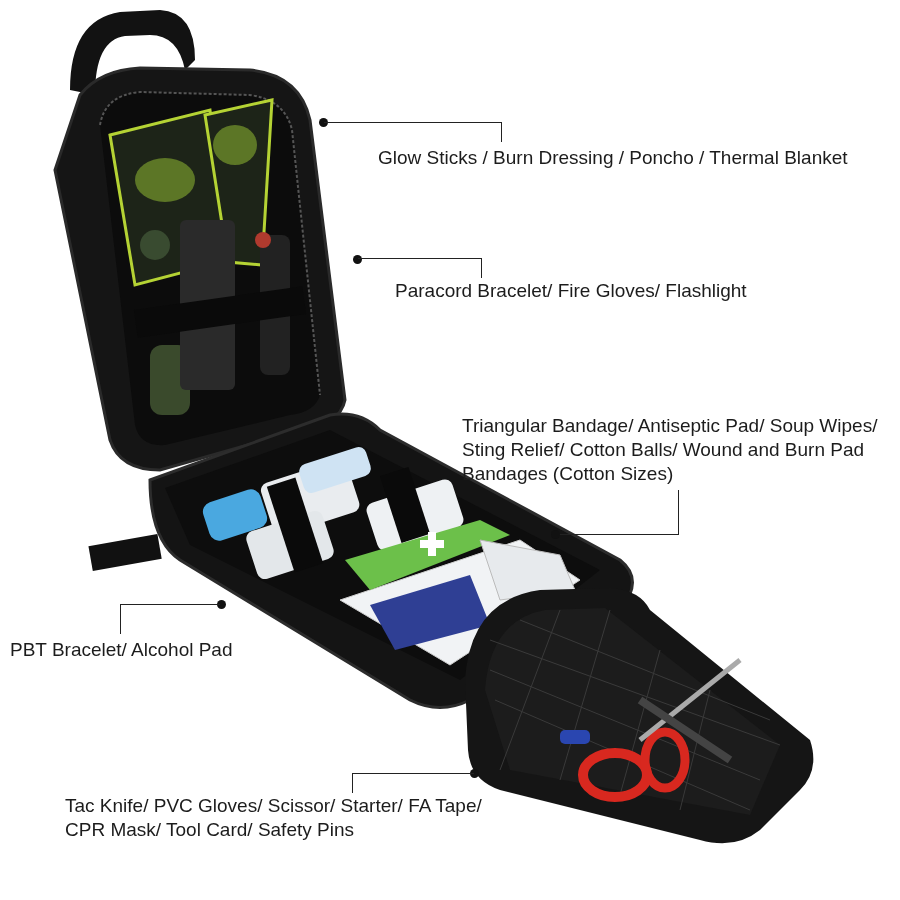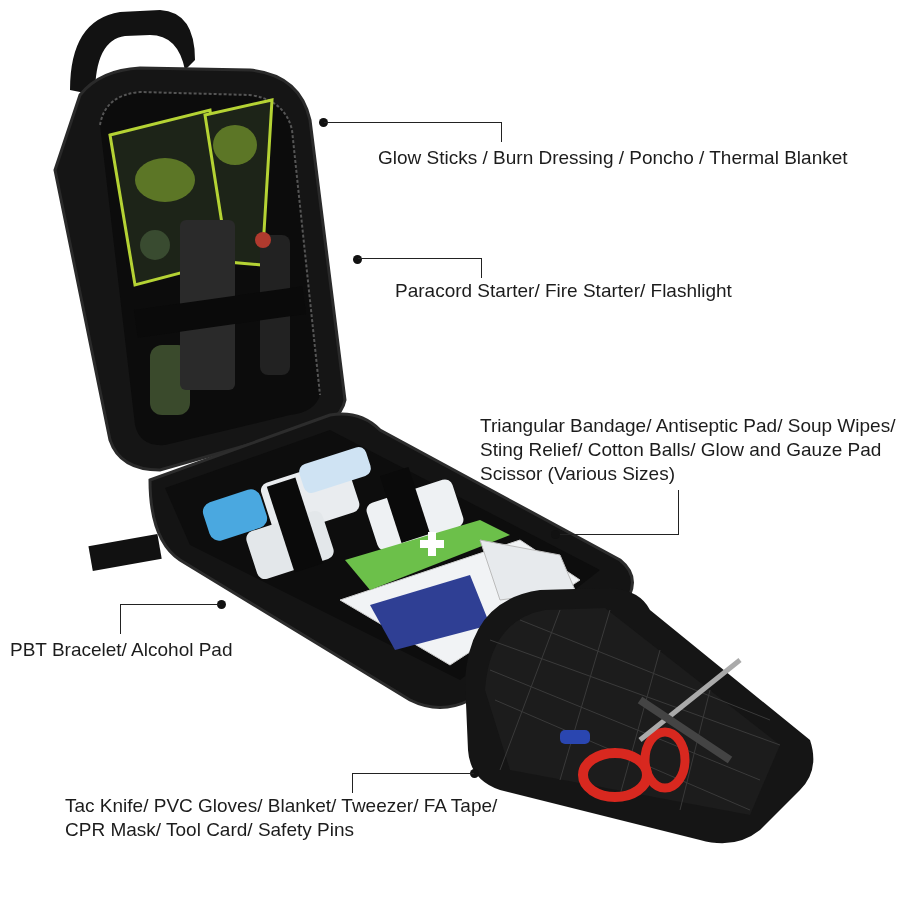--- a/index.html
+++ b/index.html
@@ -88,40 +88,40 @@
   <div class="line" style="left:324px;top:122px;width:178px;height:1px;"></div>
   <div class="line" style="left:501px;top:122px;width:1px;height:20px;"></div>
   <div class="label" style="left:378px;top:146px;">
     <span>Glow Sticks / Burn Dressing / Poncho / Thermal Blanket</span>
   </div>
 
   <div class="dot" style="left:353px;top:255px;"></div>
   <div class="line" style="left:358px;top:258px;width:124px;height:1px;"></div>
   <div class="line" style="left:481px;top:258px;width:1px;height:20px;"></div>
   <div class="label" style="left:395px;top:279px;">
-    <span>Paracord Starter/ Fire Starter/ Flashlight</span>
+    <span>Paracord Bracelet/ Fire Gloves/ Flashlight</span>
   </div>
 
-  <div class="label" style="left:480px;top:414px;line-height:24px;">
+  <div class="label" style="left:462px;top:414px;line-height:24px;">
     <div>Triangular Bandage/ Antiseptic Pad/ Soup Wipes/</div>
-    <div>Sting Relief/ Cotton Balls/ Glow and Gauze Pad</div>
-    <div>Scissor (Various Sizes)</div>
+    <div>Sting Relief/ Cotton Balls/ Wound and Burn Pad</div>
+    <div>Bandages (Cotton Sizes)</div>
   </div>
   <div class="line" style="left:678px;top:490px;width:1px;height:44px;"></div>
   <div class="line" style="left:556px;top:534px;width:123px;height:1px;"></div>
   <div class="dot" style="left:551px;top:530px;"></div>
 
   <div class="dot" style="left:217px;top:600px;"></div>
   <div class="line" style="left:120px;top:604px;width:100px;height:1px;"></div>
   <div class="line" style="left:120px;top:604px;width:1px;height:30px;"></div>
   <div class="label" style="left:10px;top:638px;line-height:24px;">
     <div>PBT Bracelet/ Alcohol Pad</div>
   </div>
 
   <div class="dot" style="left:470px;top:769px;"></div>
   <div class="line" style="left:352px;top:773px;width:122px;height:1px;"></div>
   <div class="line" style="left:352px;top:773px;width:1px;height:20px;"></div>
   <div class="label" style="left:65px;top:794px;line-height:24px;">
-    <div>Tac Knife/ PVC Gloves/ Blanket/ Tweezer/ FA Tape/</div>
+    <div>Tac Knife/ PVC Gloves/ Scissor/ Starter/ FA Tape/</div>
     <div>CPR Mask/ Tool Card/ Safety Pins</div>
   </div>
 
 </div>
 
 </body></html>

